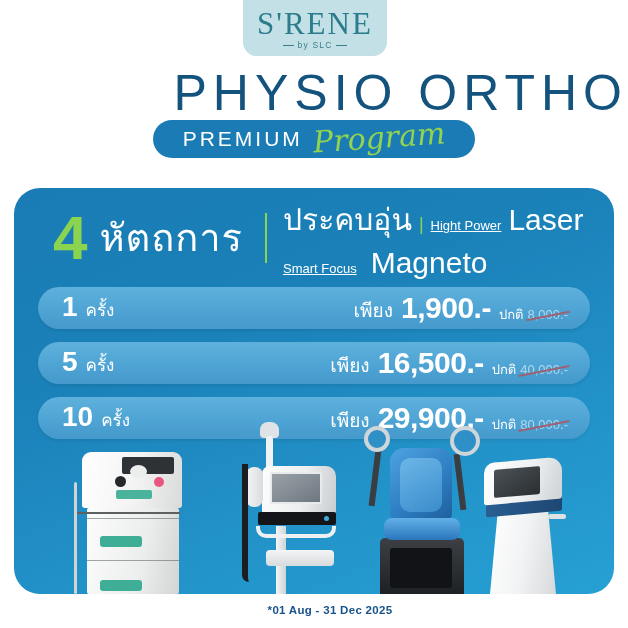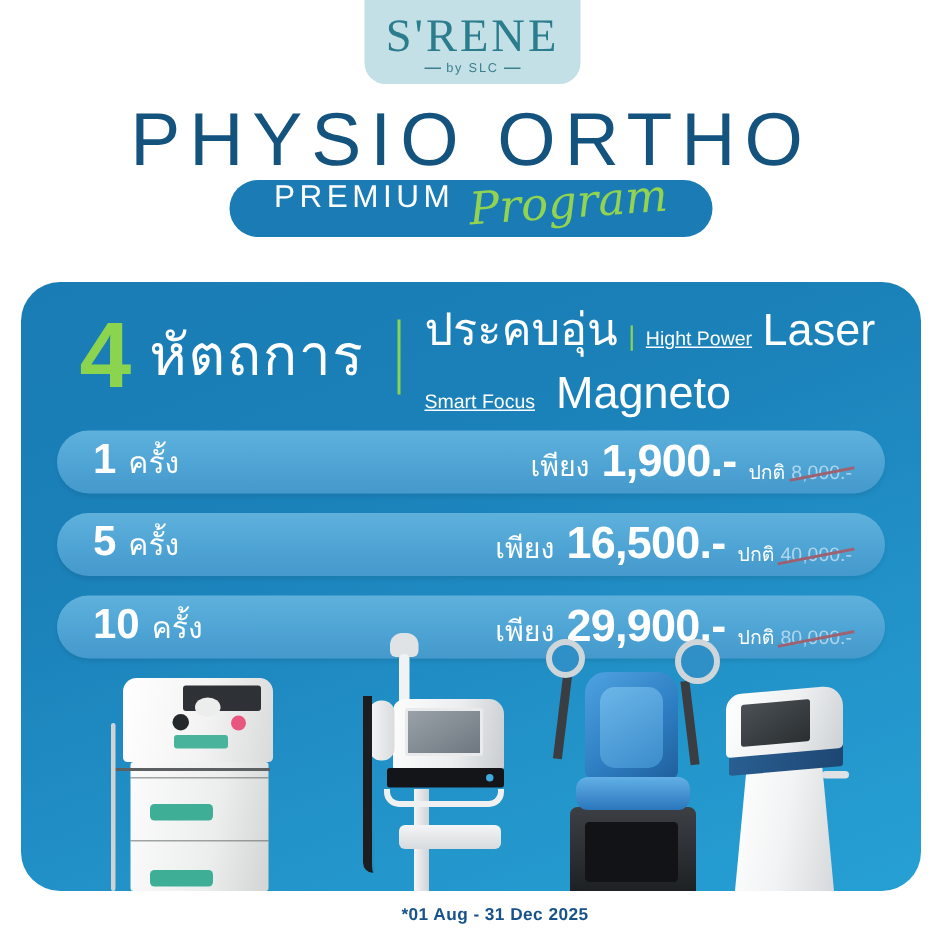--- a/index.html
+++ b/index.html
@@ -52,36 +52,37 @@
     background: #3a7f8d;
   }
   .logo-sub::before { left: 0; }
   .logo-sub::after { right: 0; }
 
   
   .title {
     position: absolute;
     left: 0; top: 68px;
     width: 628px;
-    text-align: center;
+    text-align: right;
     font-size: 50px;
     font-weight: 300;
     letter-spacing: 6px;
     color: #15537f;
     line-height: 1;
   }
 
   
   .premium-pill {
     position: absolute;
     left: 153px; top: 120px;
     width: 322px; height: 38px;
     background: #1b7cb5;
     border-radius: 19px;
     display: flex;
+    align-items: center;
     justify-content: center;
     gap: 10px;
   }
   .premium-word {
     color: #ffffff;
     font-size: 21px;
     font-weight: 400;
     letter-spacing: 3px;
   }
   .program-word {
@@ -166,21 +167,21 @@
   .pr3 { top: 209px; }
 
   .qty {
     margin-left: 24px;
     display: flex;
     align-items: baseline;
     gap: 8px;
     color: #ffffff;
   }
   .qty-num { font-size: 28px; font-weight: 700; line-height: 1; }
-  .qty-unit { font-size: 20px; font-weight: 500; }
+  .qty-unit { font-size: 17px; font-weight: 500; }
 
   .price-right {
     margin-left: auto;
     margin-right: 22px;
     display: flex;
     align-items: flex-end;
     gap: 8px;
     color: #ffffff;
   }
   .pre-word { font-size: 19px; font-weight: 500; }

